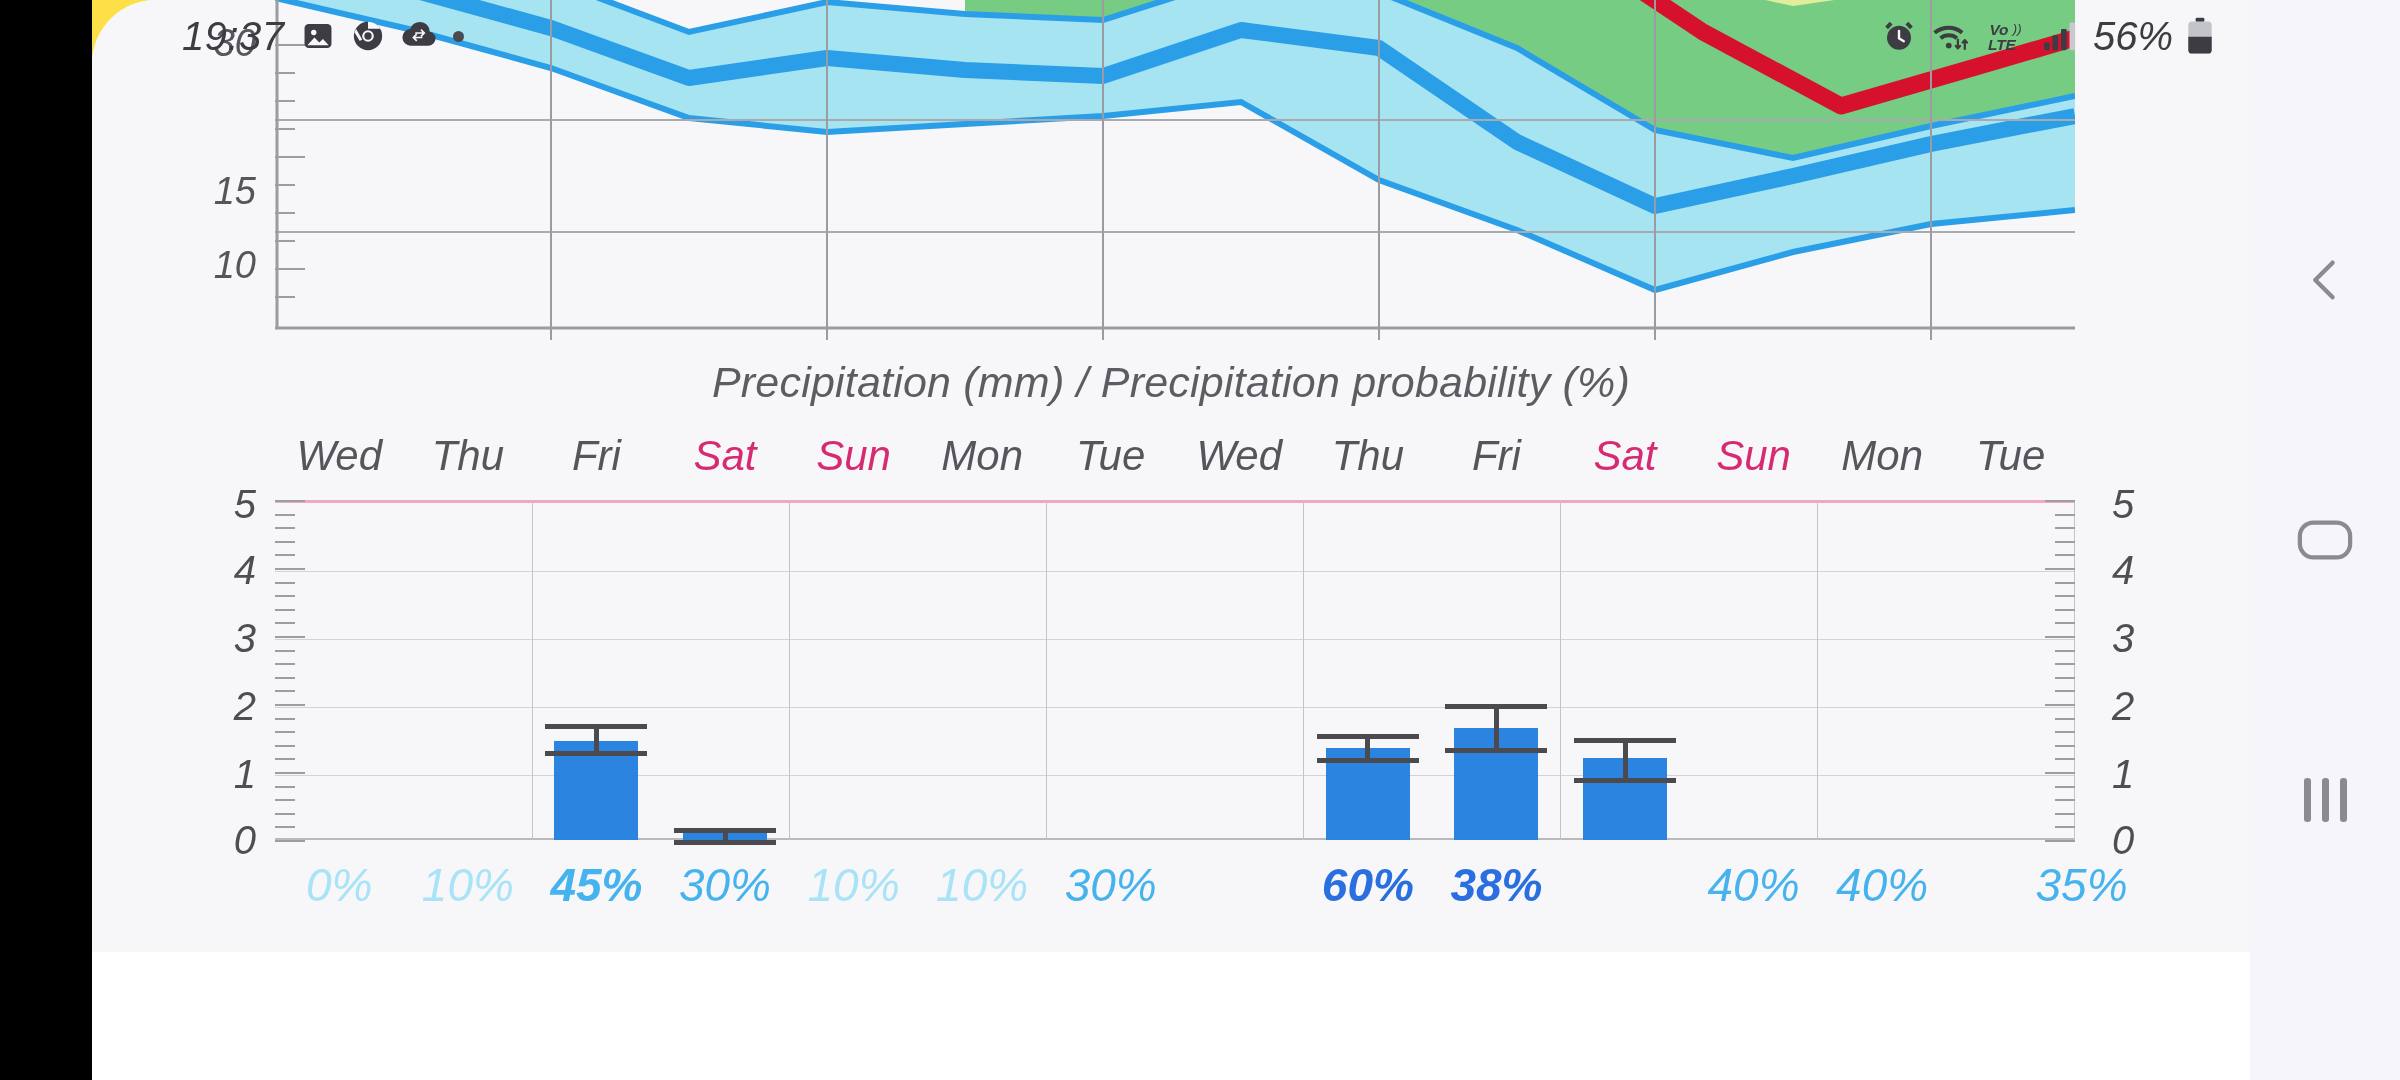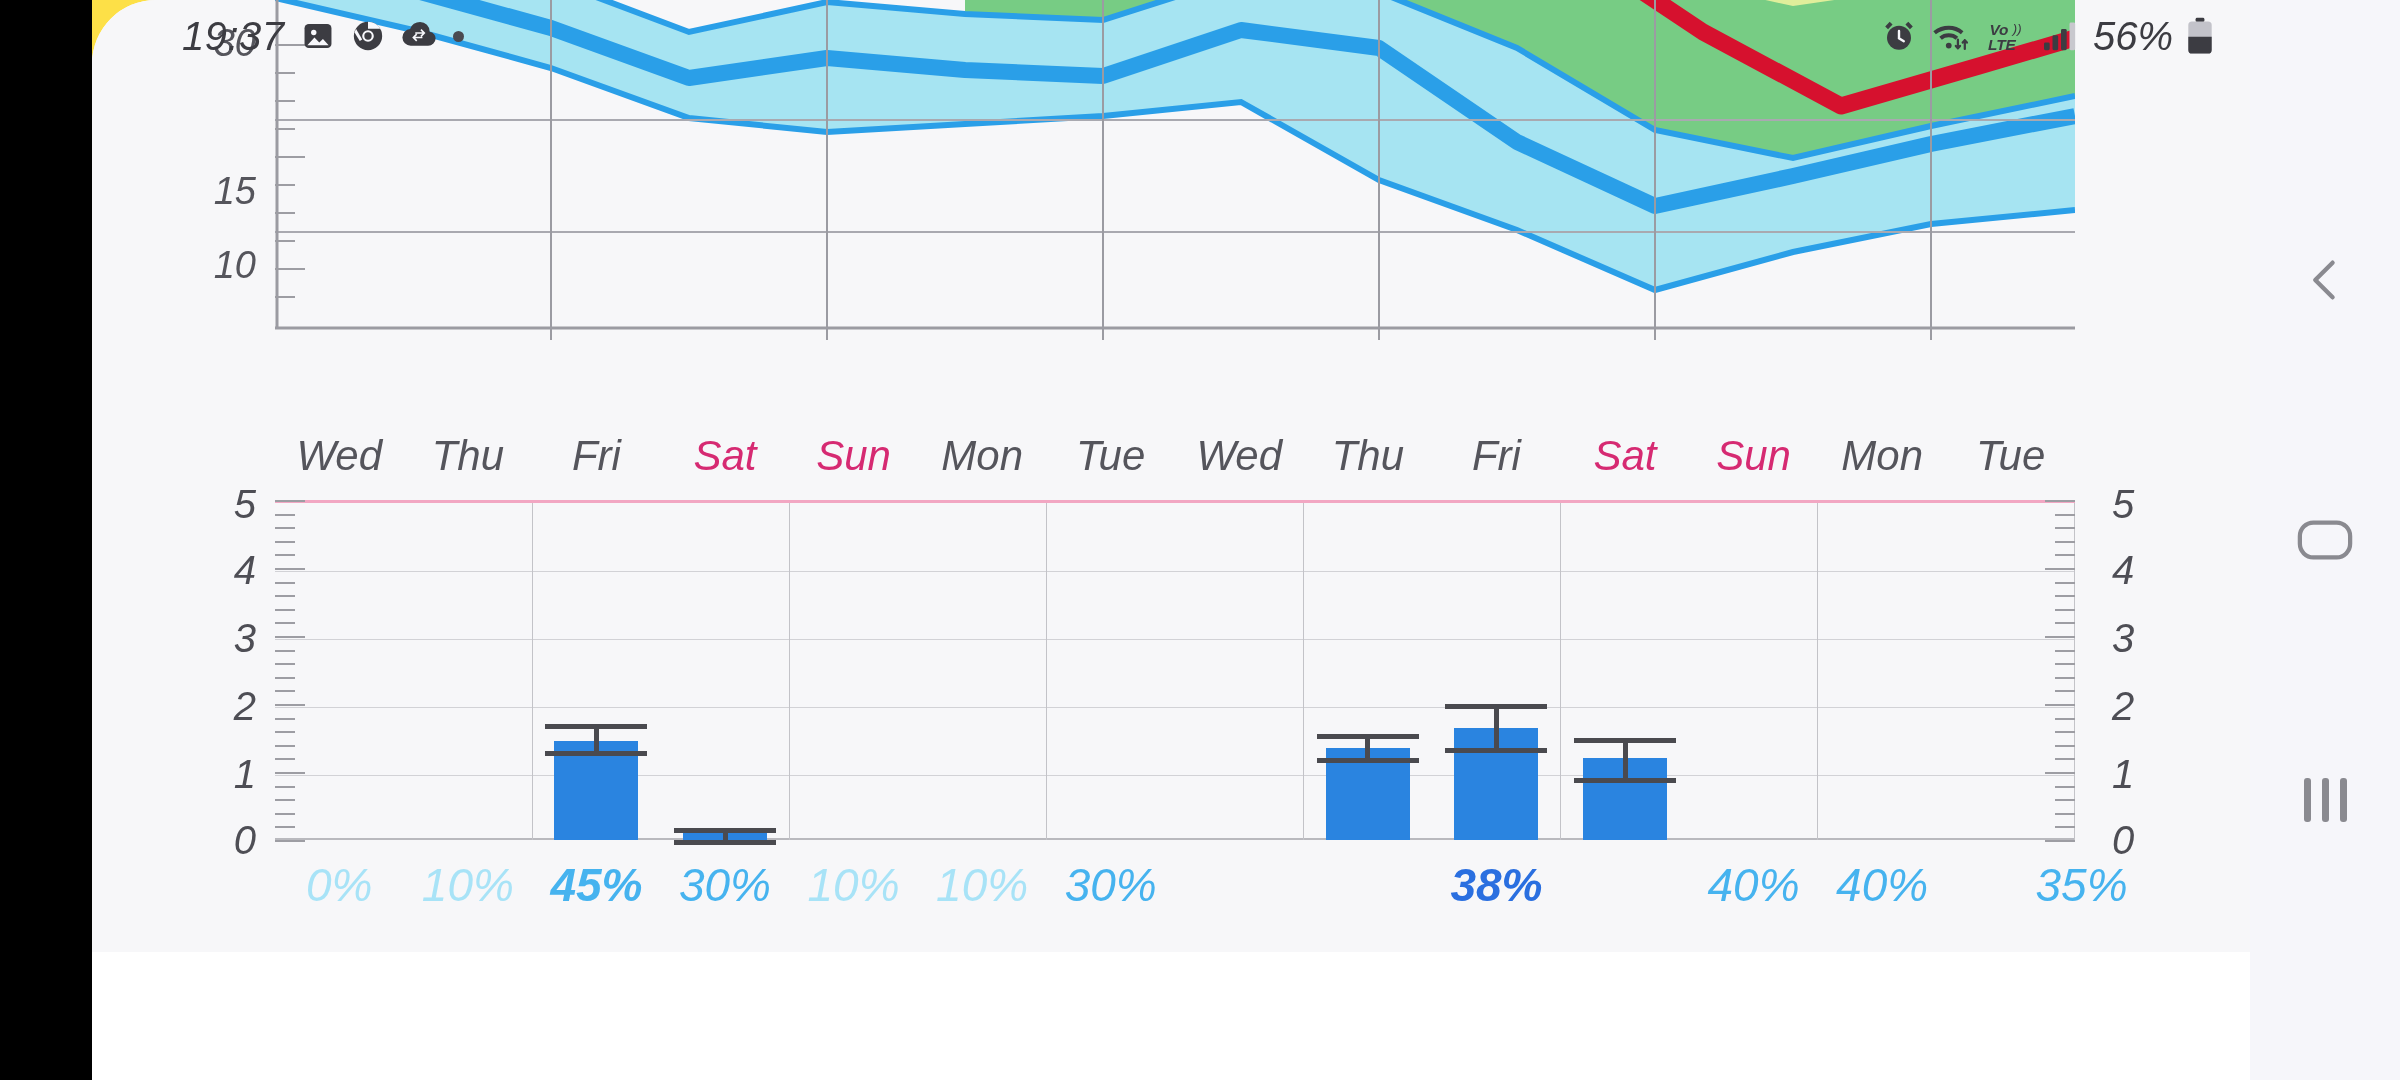--- a/index.html
+++ b/index.html
@@ -232,20 +232,21 @@
           <div class="tick minor" style="top:184px;left:0;"></div>
           <div class="tick minor" style="top:212px;left:0;"></div>
           <div class="tick minor" style="top:240px;left:0;"></div>
           <div class="tick major" style="top:268px;left:0;"></div>
           <div class="tick minor" style="top:296px;left:0;"></div>
         </div>
       </div>
 
       <div class="precip-chart">
 
+        <div class="precip-title">Precipitation (mm) / Precipitation probability (%)</div>
 
         <div class="daylabels">
             <div class="daylabel" style="left: 118.714px; width: 257.143px;">Wed</div>
             <div class="daylabel" style="left: 247.286px; width: 257.143px;">Thu</div>
             <div class="daylabel" style="left: 375.857px; width: 257.143px;">Fri</div>
             <div class="daylabel weekend" style="left: 504.429px; width: 257.143px;">Sat</div>
             <div class="daylabel weekend" style="left: 633px; width: 257.143px;">Sun</div>
             <div class="daylabel" style="left: 761.571px; width: 257.143px;">Mon</div>
             <div class="daylabel" style="left: 890.143px; width: 257.143px;">Tue</div>
             <div class="daylabel" style="left: 1018.71px; width: 257.143px;">Wed</div>
@@ -380,20 +381,21 @@
           </div>
 
         <div class="pops">
             <div class="pop" style="left: 118.714px; width: 257.143px; color: rgb(168, 227, 247);">0%</div>
             <div class="pop" style="left: 247.286px; width: 257.143px; color: rgb(168, 227, 247);">10%</div>
             <div class="pop" style="left: 375.857px; width: 257.143px; color: rgb(70, 179, 239); font-weight: 600;">45%</div>
             <div class="pop" style="left: 504.429px; width: 257.143px; color: rgb(70, 179, 239);">30%</div>
             <div class="pop" style="left: 633px; width: 257.143px; color: rgb(168, 227, 247);">10%</div>
             <div class="pop" style="left: 761.571px; width: 257.143px; color: rgb(168, 227, 247);">10%</div>
             <div class="pop" style="left: 890.143px; width: 257.143px; color: rgb(70, 179, 239);">30%</div>
+            <div class="pop" style="left: 1147.29px; width: 257.143px; color: rgb(42, 111, 224); font-weight: 600;">60%</div>
             <div class="pop" style="left: 1275.86px; width: 257.143px; color: rgb(42, 111, 224); font-weight: 600;">38%</div>
             <div class="pop" style="left: 1533px; width: 257.143px; color: rgb(70, 179, 239);">40%</div>
             <div class="pop" style="left: 1661.57px; width: 257.143px; color: rgb(70, 179, 239);">40%</div>
             <div class="pop" style="left: 1861px; width: 257.143px; color: rgb(70, 179, 239);">35%</div>
           </div>
       </div>
     </div>
 
     <div class="bottom-strip"></div>
   </div>

